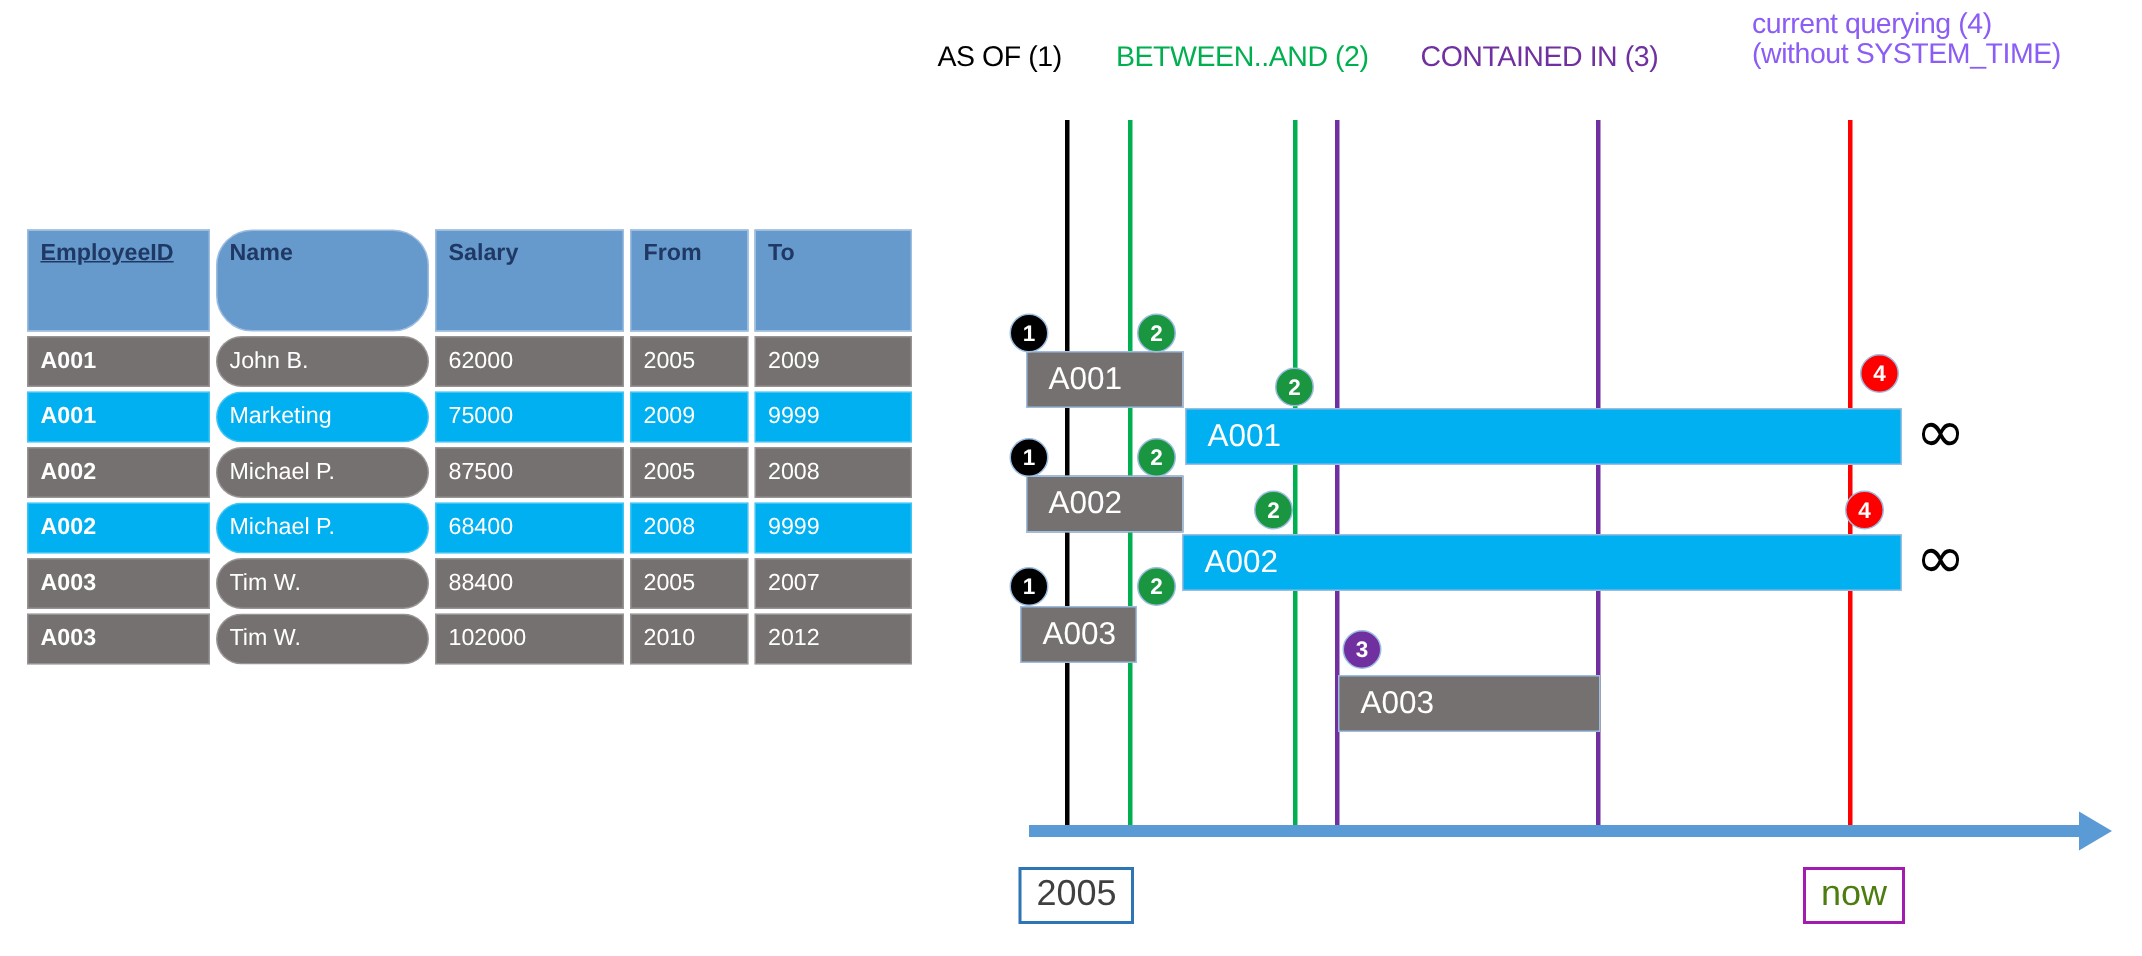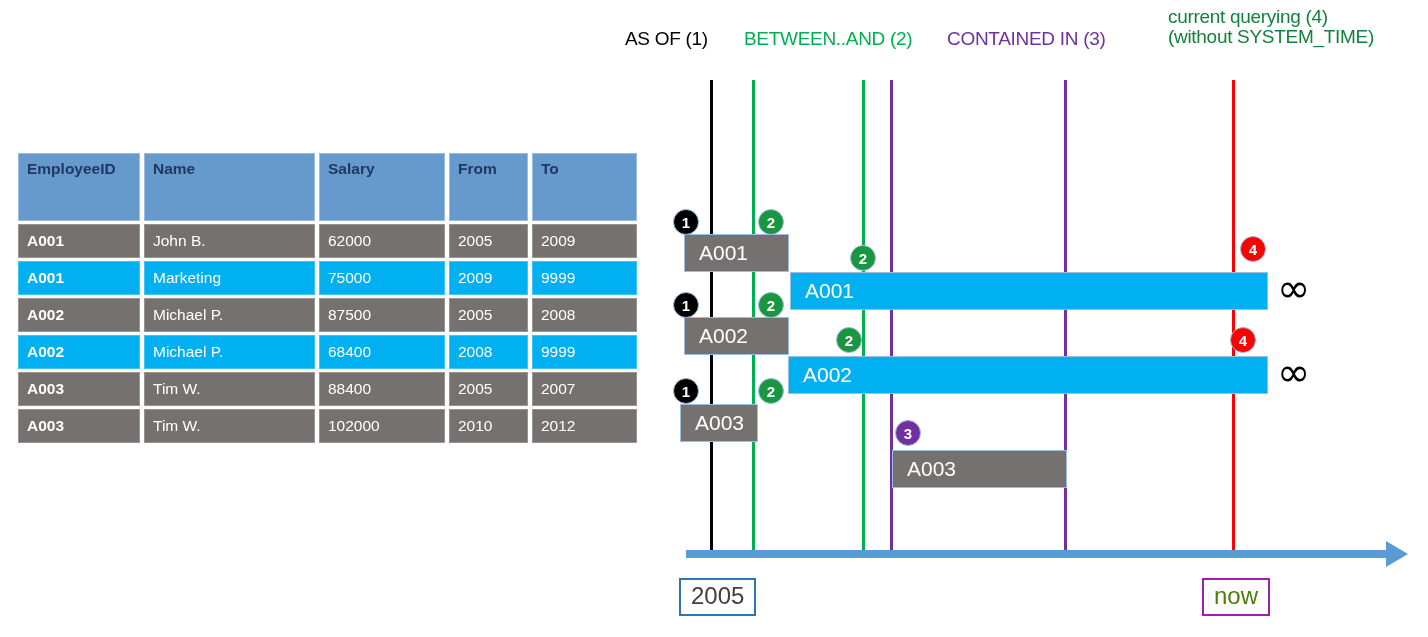--- a/index.html
+++ b/index.html
@@ -36,33 +36,34 @@
   }
   #employee-table th {
     background: #6699cc;
     color: #1f3864;
     font-weight: bold;
     height: 68px;
     vertical-align: top;
     border: 1px solid #9dbde0;
   }
   #employee-table th .hdr-underline {
+    text-decoration: underline;
   }
   #employee-table td {
     height: 34px;
     vertical-align: middle;
     border: 1px solid rgba(255,255,255,0.25);
   }
   .row-gray td { background: #767171; color: #ffffff; }
   .row-cyan td { background: #00b0f0; color: #ffffff; }
   td.col-id { font-weight: bold; }
 
   
   .c0 { width: 122px; }
-  .c1 { width: 171px; }
+  .c1 { width: 142px; border-radius: 24px; }
   .c2 { width: 126px; }
   .c3 { width: 79px; }
   .c4 { width: 105px; }
 
   
   #diagram {
     position: absolute;
     left: 0; top: 0;
     width: 1428px; height: 637px;
     pointer-events: none;
@@ -215,21 +216,21 @@
       <td class="c4">2012</td>
     </tr>
   </tbody>
 </table>
 
 <div id="diagram">
 
   <div class="legend-item" id="legend-as-of" style="left:625px; top:28px; color:#000000;">AS OF (1)</div>
   <div class="legend-item" id="legend-between" style="left:744px; top:28px; color:#00b050;">BETWEEN..AND (2)</div>
   <div class="legend-item" id="legend-contained" style="left:947px; top:28px; color:#7030a0;">CONTAINED IN (3)</div>
-  <div class="legend-item legend-multiline" style="left:1168px; top:7px; color:#15803d;">
+  <div class="legend-item legend-multiline" style="left:1168px; top:7px; color:#8b5cf6;">
     <div>current querying (4)</div>
     <div>(without SYSTEM_TIME)</div>
   </div>
 
   <div class="vline" style="left:710px;  top:80px; height:478px; background:#000000;"></div>
   <div class="vline" style="left:752px;  top:80px; height:478px; background:#00b050;"></div>
   <div class="vline" style="left:862px;  top:80px; height:478px; background:#00b050;"></div>
   <div class="vline" style="left:890px;  top:80px; height:478px; background:#7030a0;"></div>
   <div class="vline" style="left:1064px; top:80px; height:478px; background:#7030a0;"></div>
   <div class="vline" style="left:1232px; top:80px; height:478px; background:#ff0000;"></div>

